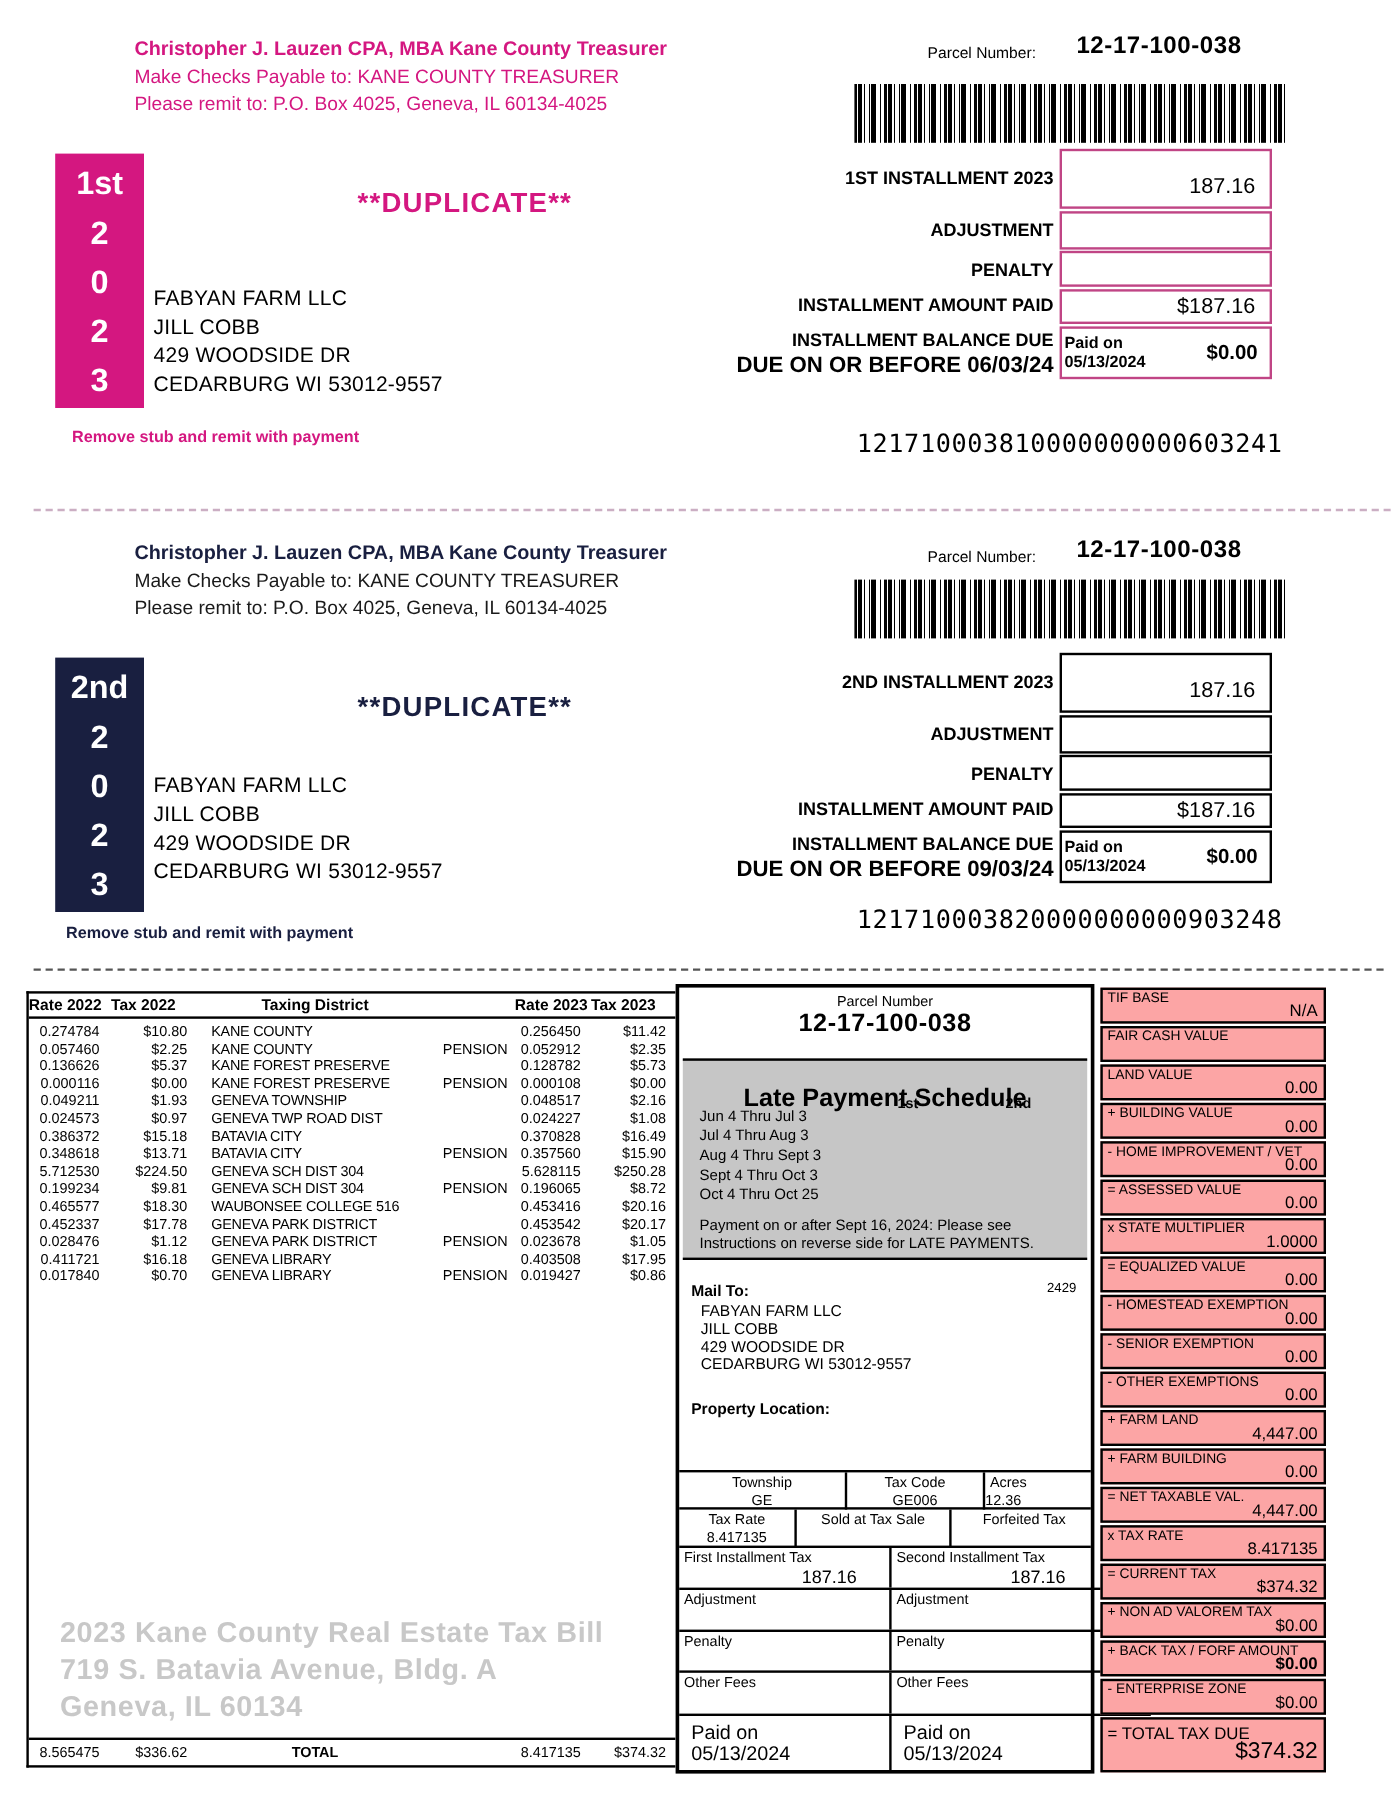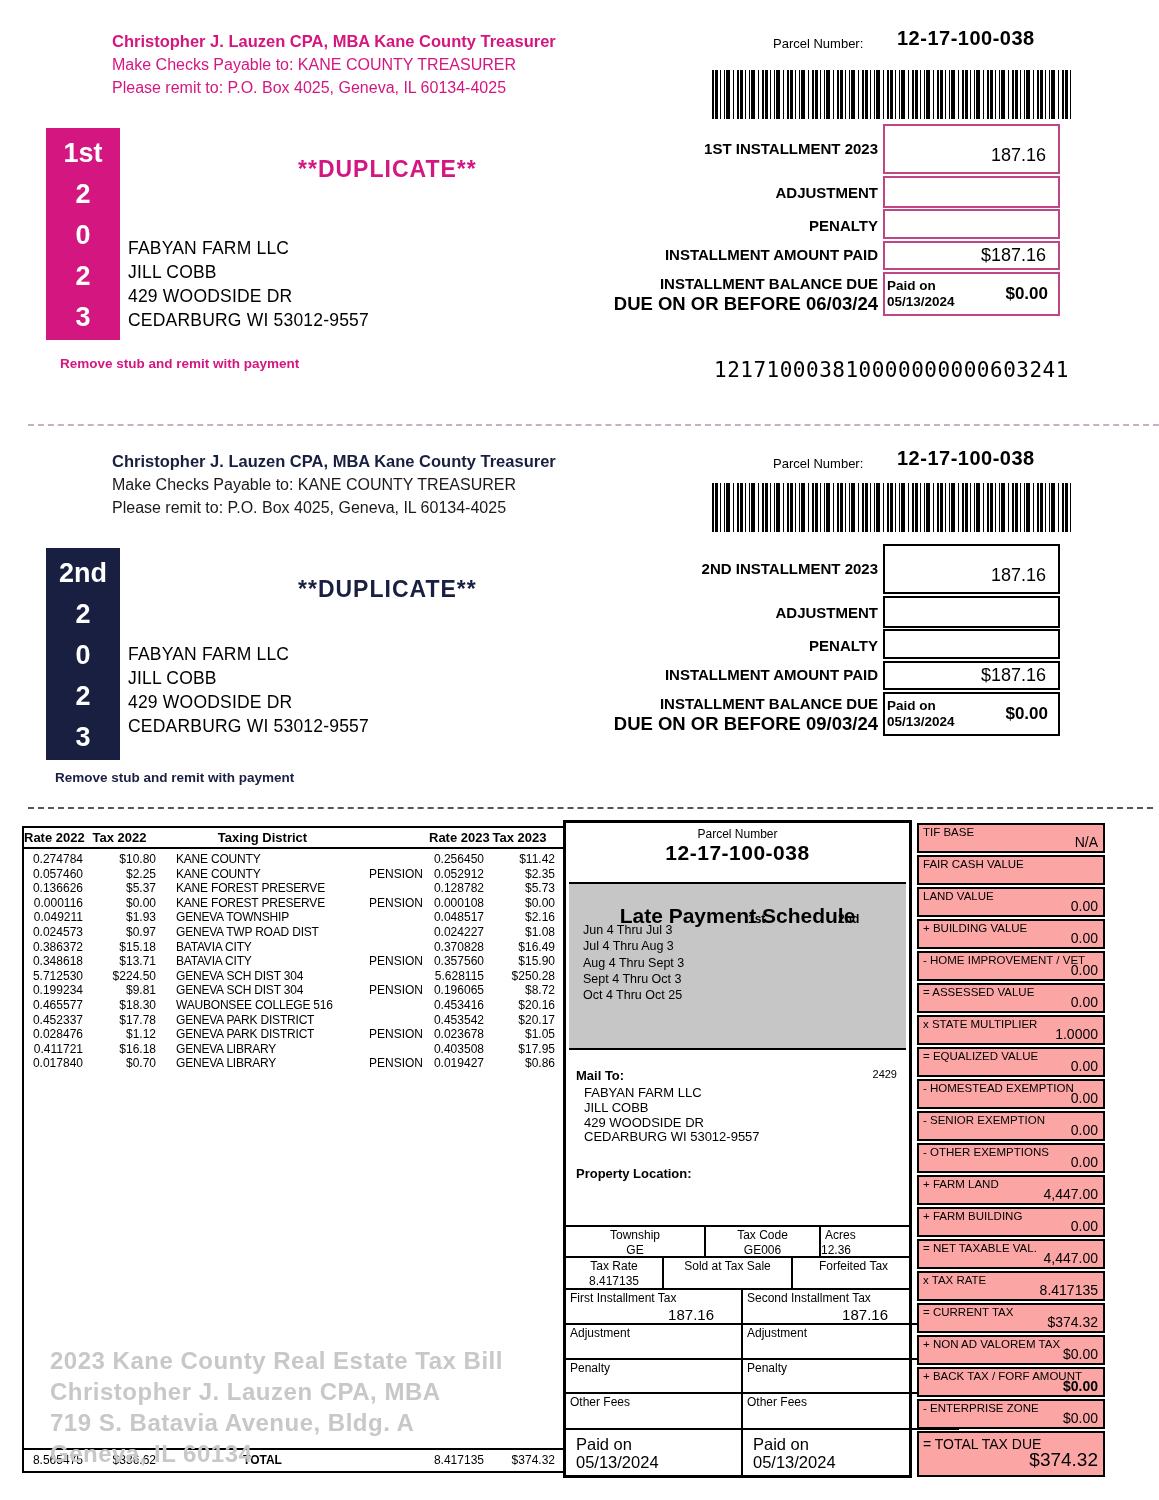--- a/index.html
+++ b/index.html
@@ -209,20 +209,21 @@
         <span class="v">$187.16</span>
       </div>
     <div class="st-box st-b5">
       <span class="paid">
         <span class="pl">Paid on</span>
         <span class="pl">05/13/2024</span>
       </span>
       <span class="v">$0.00</span>
     </div>
     <div class="st-remove">Remove stub and remit with payment</div>
+    <div class="st-ocr">121710003820000000000903248</div>
   </section>
 
   <div class="dash2"></div>
 
   <section class="taxtable">
     <div class="tt-head">
       <span>Rate 2022</span>
       <span>Tax 2022</span>
       <span>Taxing District</span>
       <span></span>
@@ -370,40 +371,40 @@
       <span class="cell-r">$336.62</span>
       <span class="tlabel">TOTAL</span>
       <span></span>
       <span class="cell-r">8.417135</span>
       <span class="cell-r">$374.32</span>
     </div>
   </section>
 
   <div class="watermark">
       <div>2023 Kane County Real Estate Tax Bill</div>
-      <div>Christopher J. Lauzen CPA, MBA</div>
       <div>719 S. Batavia Avenue, Bldg. A</div>
       <div>Geneva, IL 60134</div>
     </div>
 
   <section class="midpanel">
     <div class="mp-plabel">Parcel Number</div>
     <div class="mp-pnum">12-17-100-038</div>
 
     <div class="mp-gray">
       <div class="gtitle">Late Payment Schedule</div>
       <span class="mp-c1">1st</span>
       <span class="mp-c2">2nd</span>
       <div class="mp-sched">
           <div>Jun 4 Thru Jul 3</div>
           <div>Jul 4 Thru Aug 3</div>
           <div>Aug 4 Thru Sept 3</div>
           <div>Sept 4 Thru Oct 3</div>
           <div>Oct 4 Thru Oct 25</div>
         </div>
+      <div class="mp-note">Payment on or after Sept 16, 2024: Please see Instructions on reverse side for LATE PAYMENTS.</div>
     </div>
 
     <div class="mp-mail">Mail To:</div>
     <div class="mp-code">2429</div>
     <div class="mp-addr">
         <div>FABYAN FARM LLC</div>
         <div>JILL COBB</div>
         <div>429 WOODSIDE DR</div>
         <div>CEDARBURG WI  53012-9557</div>
       </div>

